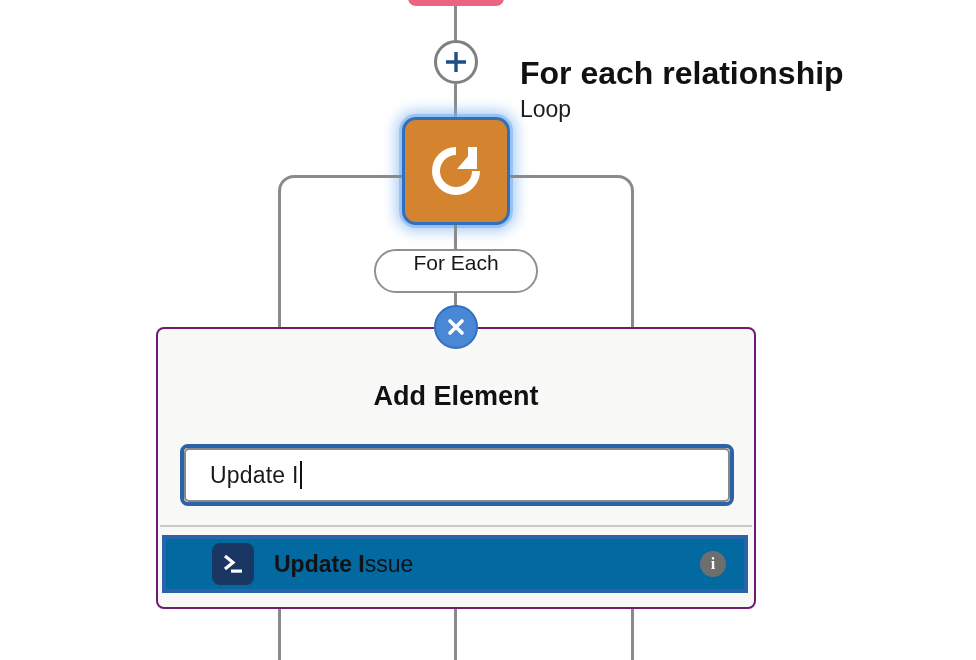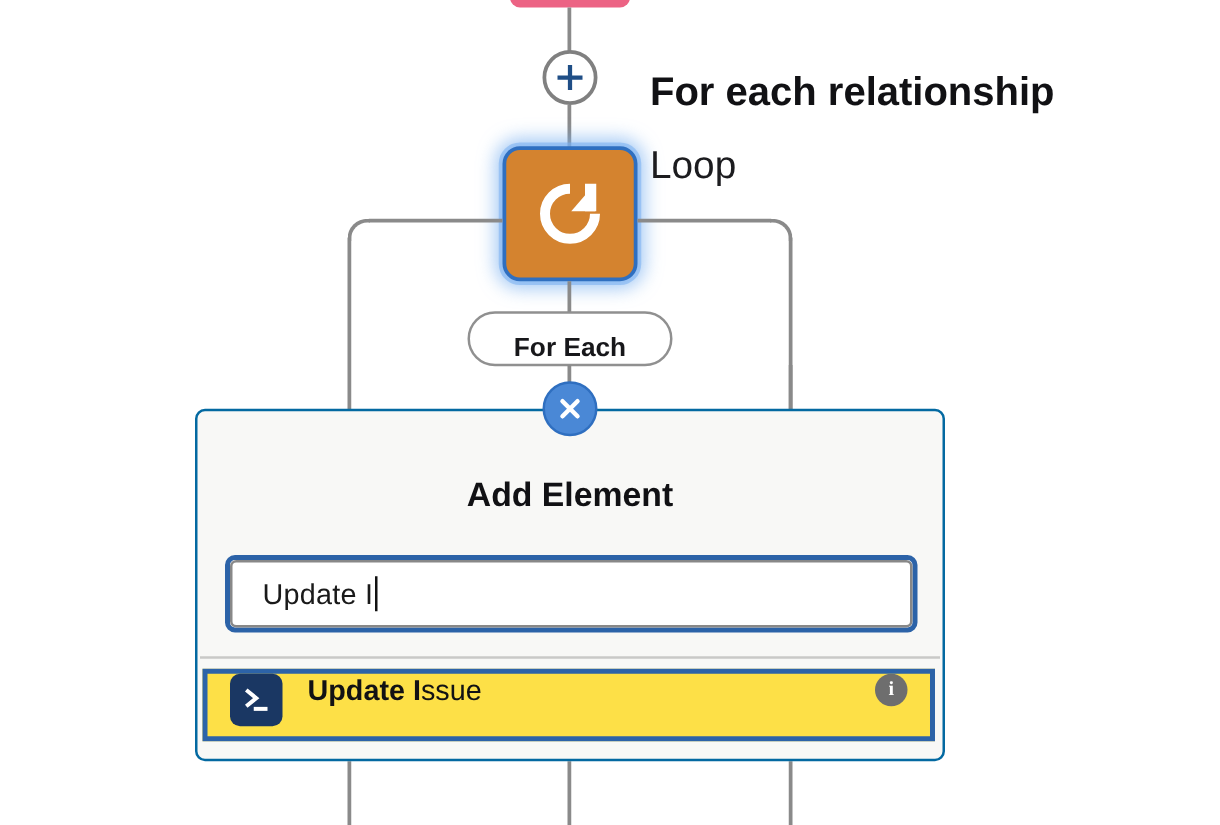--- a/index.html
+++ b/index.html
@@ -86,24 +86,24 @@
 
   
   .pill {
     position: absolute;
     height: 44px;
     border-radius: 22px;
     background: #ffffff;
     border: 2px solid #909090;
     box-sizing: border-box;
     display: flex;
-    align-items: flex-end;
+    align-items: flex-start;
     justify-content: center;
     font-size: 21px;
-    font-weight: bold;
+    font-weight: normal;
     color: #17171a;
     cursor: pointer;
     white-space: nowrap;
   }
   #pill-foreach { left: 374px; top: 249px; width: 164px; }
   #pill-afterlast { left: 548px; top: 249px; width: 168px; }
 
   
   .close-btn {
     position: absolute;
@@ -124,21 +124,21 @@
   .close-btn svg { display: block; }
 
   
   .dialog {
     position: absolute;
     left: 156px;
     top: 327px;
     width: 600px;
     height: 282px;
     background: #f8f8f6;
-    border: 2px solid #0369a1;
+    border: 2px solid #701a75;
     border-radius: 8px;
     box-sizing: border-box;
     z-index: 20;
   }
   .dialog-title {
     position: absolute;
     left: 0;
     right: 0;
     top: 52px;
     text-align: center;
@@ -188,26 +188,27 @@
     top: 196px;
     height: 2px;
     background: #c9c9c7;
   }
   .suggestion {
     position: absolute;
     left: 4px;
     top: 206px;
     width: 586px;
     height: 58px;
-    background: #fde047;
+    background: #0369a1;
     border: 4px solid #2c63a8;
     box-sizing: border-box;
     display: flex;
-    align-items: flex-start;
-    cursor: pointer;
+    align-items: center;
+    cursor: pointer;
+    padding-left: 28px;
   }
   .term-icon {
     width: 42px;
     height: 42px;
     border-radius: 8px;
     background: #1a3763;
     margin-left: 18px;
     flex: 0 0 auto;
     display: flex;
     align-items: center;
@@ -245,23 +246,23 @@
     top: 56px;
     line-height: 1.08;
   }
   .node-caption .title {
     font-size: 32px;
     font-weight: bold;
     color: #111114;
     white-space: nowrap;
   }
   .node-caption .subtitle {
-    font-size: 31px;
+    font-size: 23px;
     color: #1c1c1f;
-    margin-top: 24px;
+    margin-top: 6px;
   }
 </style>
 </head>
 <body>
 
 <div id="canvas">
 
   <div class="pink-node"></div>
 
   <div class="vline" style="left:454px; top:6px; height:36px;"></div>

